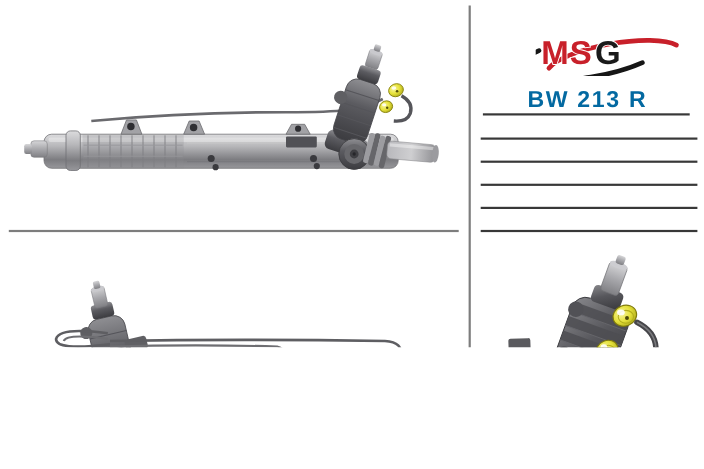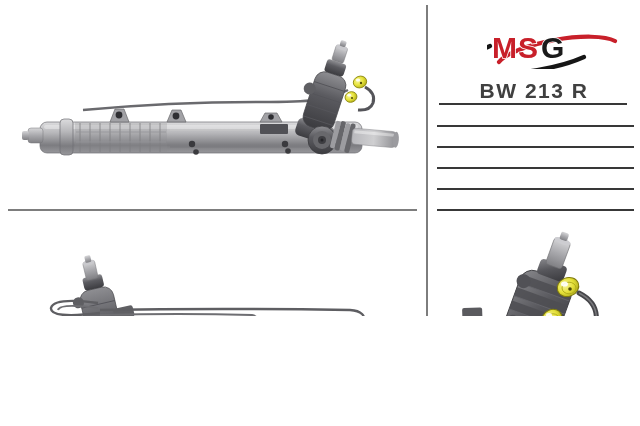--- a/index.html
+++ b/index.html
@@ -9,21 +9,21 @@
   .photo-top{left:20px;top:30px;width:400px;height:175px;}
   .photo-bottom{left:20px;top:240px;width:400px;height:182px;}
   .photo-closeup{left:433px;top:216px;width:207px;height:210px;}
   .divider-v{position:absolute;left:426px;top:5px;width:2px;height:413px;}
   .divider-h{position:absolute;left:8px;top:209px;width:409px;height:2px;}
   .logo{position:absolute;left:487px;top:25px;width:132px;height:44px;}
   .logo svg{display:block;width:132px;height:44px;}
   .logo-text{font-family:"Liberation Sans",sans-serif;font-weight:bold;font-size:30px;
              letter-spacing:1px;paint-order:stroke;stroke:#ffffff;stroke-width:1.6px;}
   .part-number{position:absolute;left:430px;top:79px;width:208px;text-align:center;
-               font-size:21px;font-weight:bold;letter-spacing:1.5px;color:#404040;
+               font-size:21px;font-weight:bold;letter-spacing:1.5px;color:#0369a1;
                font-family:"Liberation Sans",sans-serif;}
   .rule{position:absolute;left:437px;width:197px;height:2px;}
   .rule.first{left:439px;width:188px;}
 </style>
 </head>
 <body>
 
 <div class="page">
 
   <svg class="photo photo-top" viewBox="0 0 400 175">

